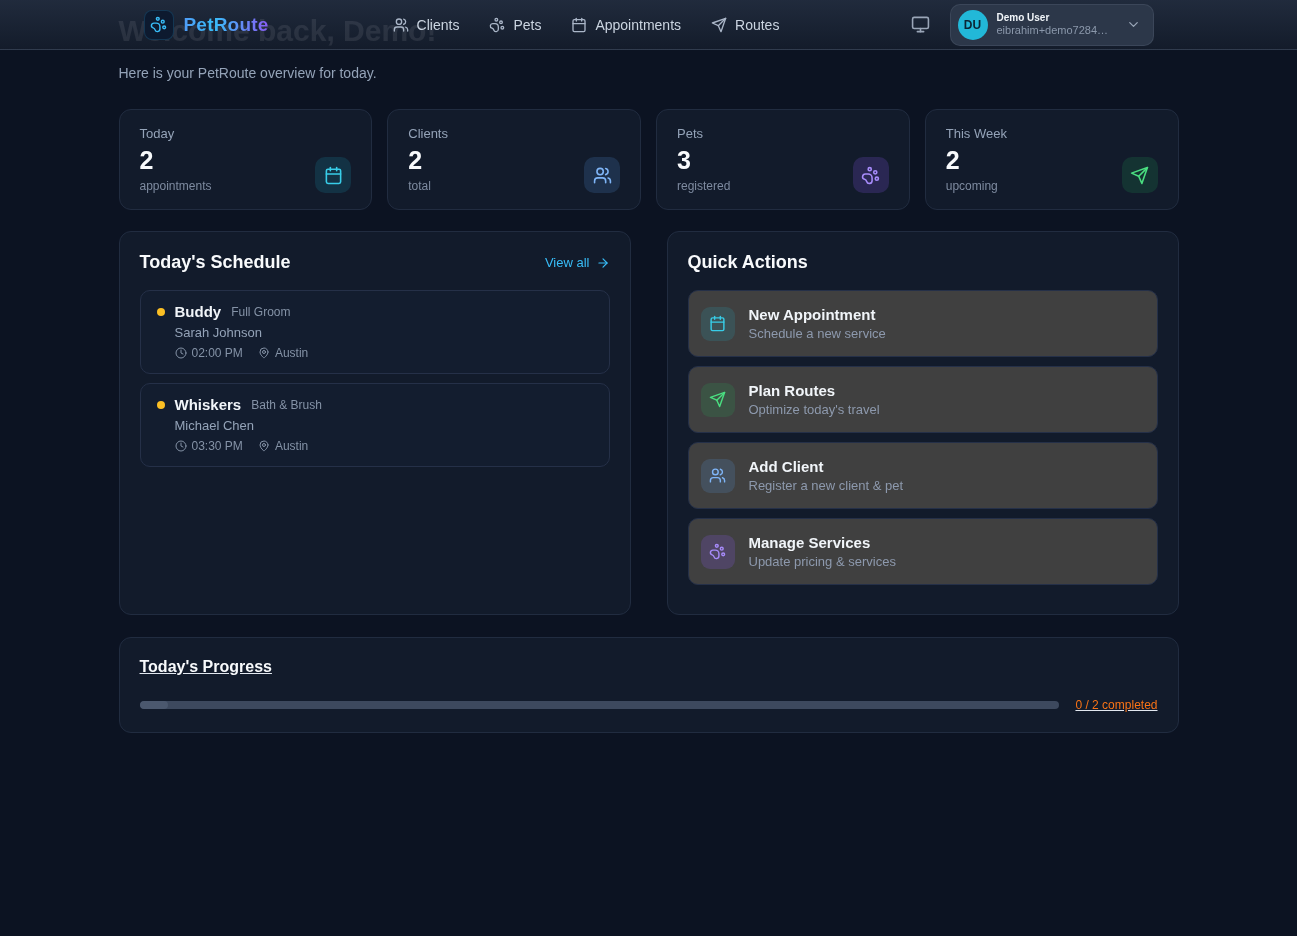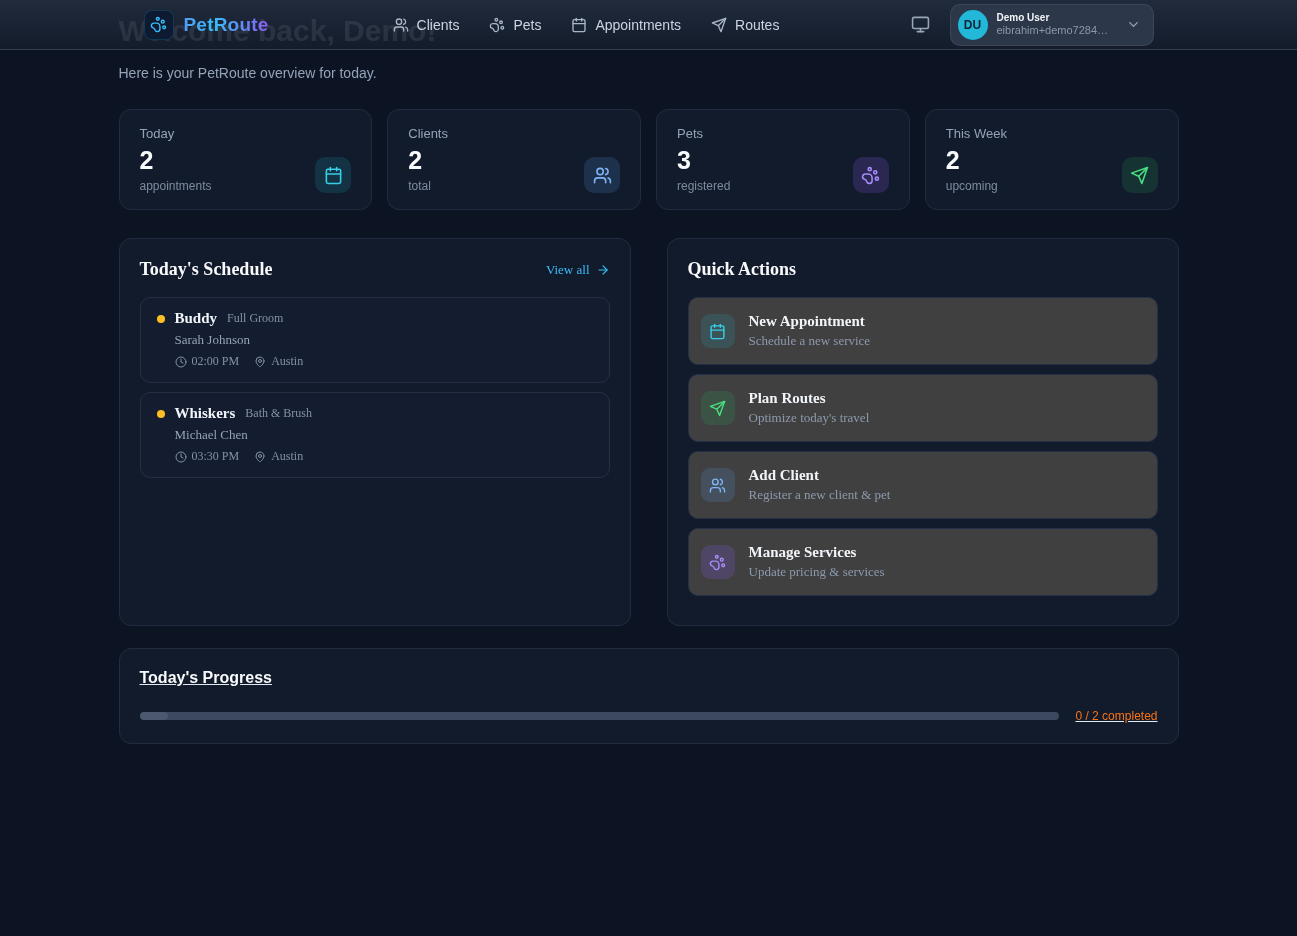--- a/index.html
+++ b/index.html
@@ -77,21 +77,21 @@
   .tile {
     width:36px; height:36px; border-radius:10px;
     display:flex; align-items:center; justify-content:center; flex:none;
   }
   .tile.cyan   { background:rgba(34,211,238,0.13); color:#38cde8; }
   .tile.blue   { background:rgba(96,165,250,0.16); color:#7fb5f7; }
   .tile.purple { background:rgba(139,92,246,0.20); color:#a78bfa; }
   .tile.green  { background:rgba(34,197,94,0.15);  color:#4ade80; }
 
   
-  .cols { display:grid; grid-template-columns:1fr 1fr; gap:36px; margin-top:28px;font-family:Liberation Serif, serif; }
+  .cols { display:grid; grid-template-columns:1fr 1fr; gap:36px; margin-top:21px; }
   .card {
     background:#121b2b; border:1px solid #212c40; border-radius:12px;
     padding:20px; min-height:365px;
   }
   .card-head { display:flex; align-items:center; justify-content:space-between; }
   .card-title { font-size:18px; font-weight:700; color:#f8fafc; }
   .view-all {
     display:flex; align-items:center; gap:6px; color:#38bdf8; font-size:13px;
     cursor:pointer; background:none; border:none; padding:0; font-family:inherit;
   }

